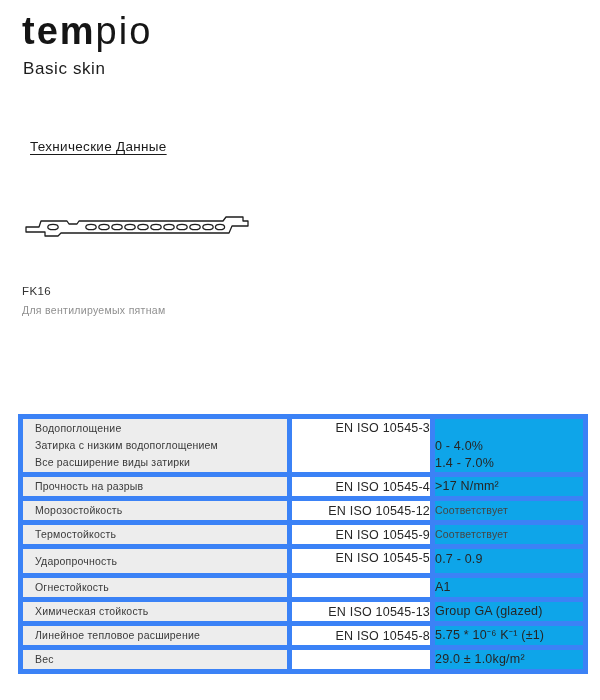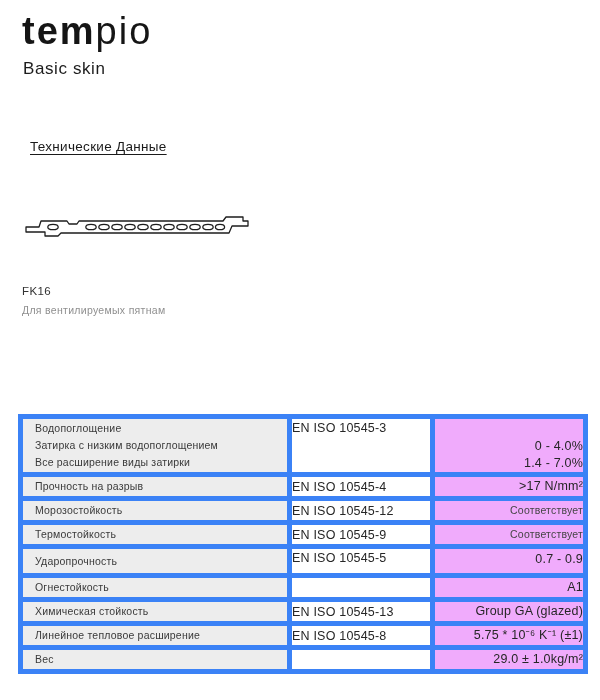--- a/index.html
+++ b/index.html
@@ -94,32 +94,32 @@
   .spec-table tr.row-md td { height: 29px; }
   .cell.prop {
     background: #ededed;
     padding: 1px 8px 1px 12px;
     font-size: 10.5px;
     color: #3a3a3a;
     letter-spacing: 0.2px;
   }
   .cell.prop .line { line-height: 17px; white-space: nowrap; }
   .cell.std {
+    text-align: right;
+    font-size: 12.5px;
+    color: #262626;
+    letter-spacing: 0.2px;
+    background: #ffffff;
+  }
+  .cell.val {
     text-align: left;
     font-size: 12.5px;
     color: #262626;
     letter-spacing: 0.2px;
-    background: #ffffff;
-  }
-  .cell.val {
-    text-align: right;
-    font-size: 12.5px;
-    color: #262626;
-    letter-spacing: 0.2px;
-    background: #f0abfc;
+    background: #0ea5e9;
   }
   .cell.val .line { line-height: 17px; white-space: nowrap; }
   .cell.val.small { font-size: 10.5px; color: #454545; }
   .cell.va-top { vertical-align: top; padding-top: 2px; }
 </style>
 </head>
 <body>
 
 <div class="page">
 

